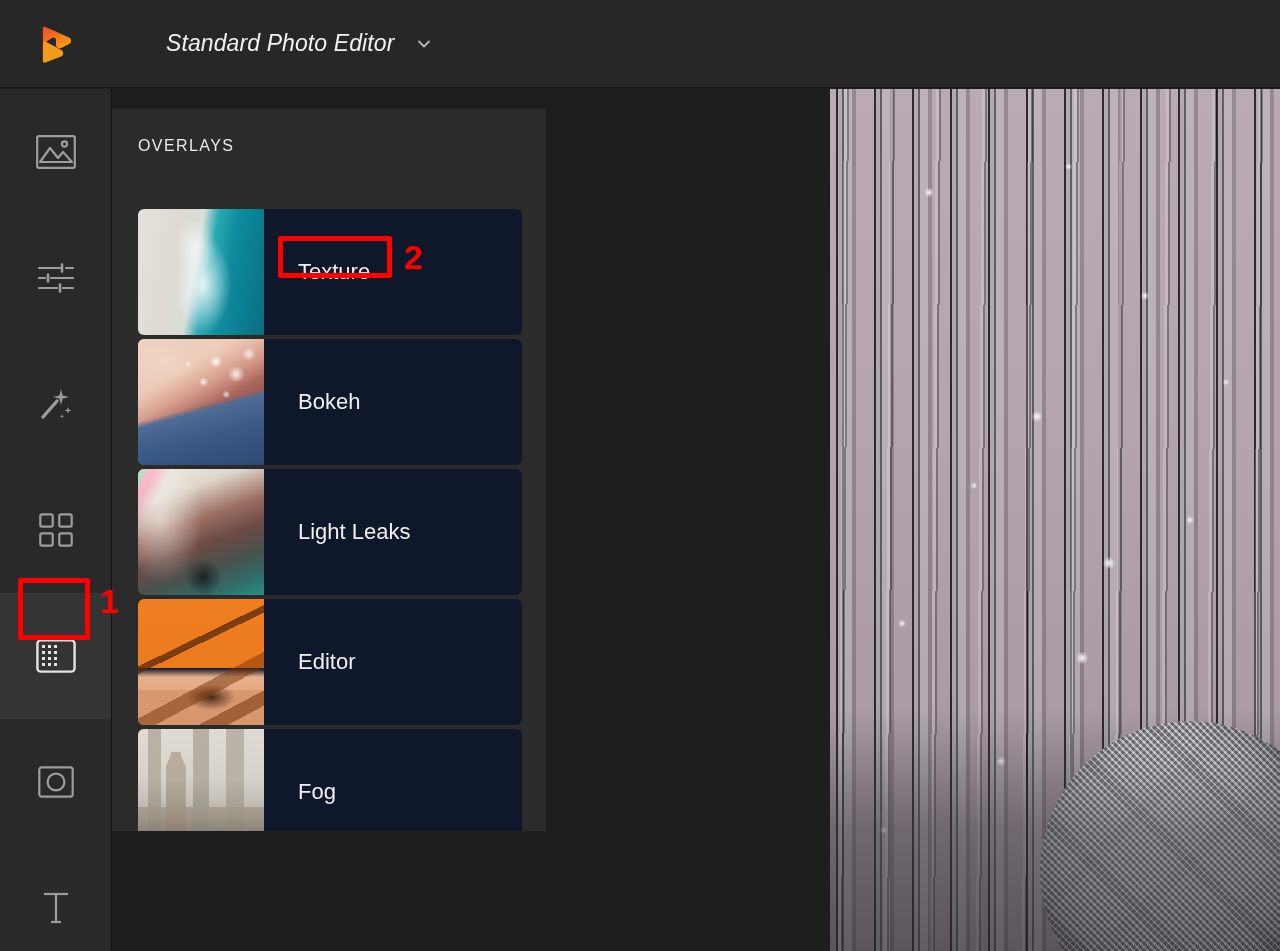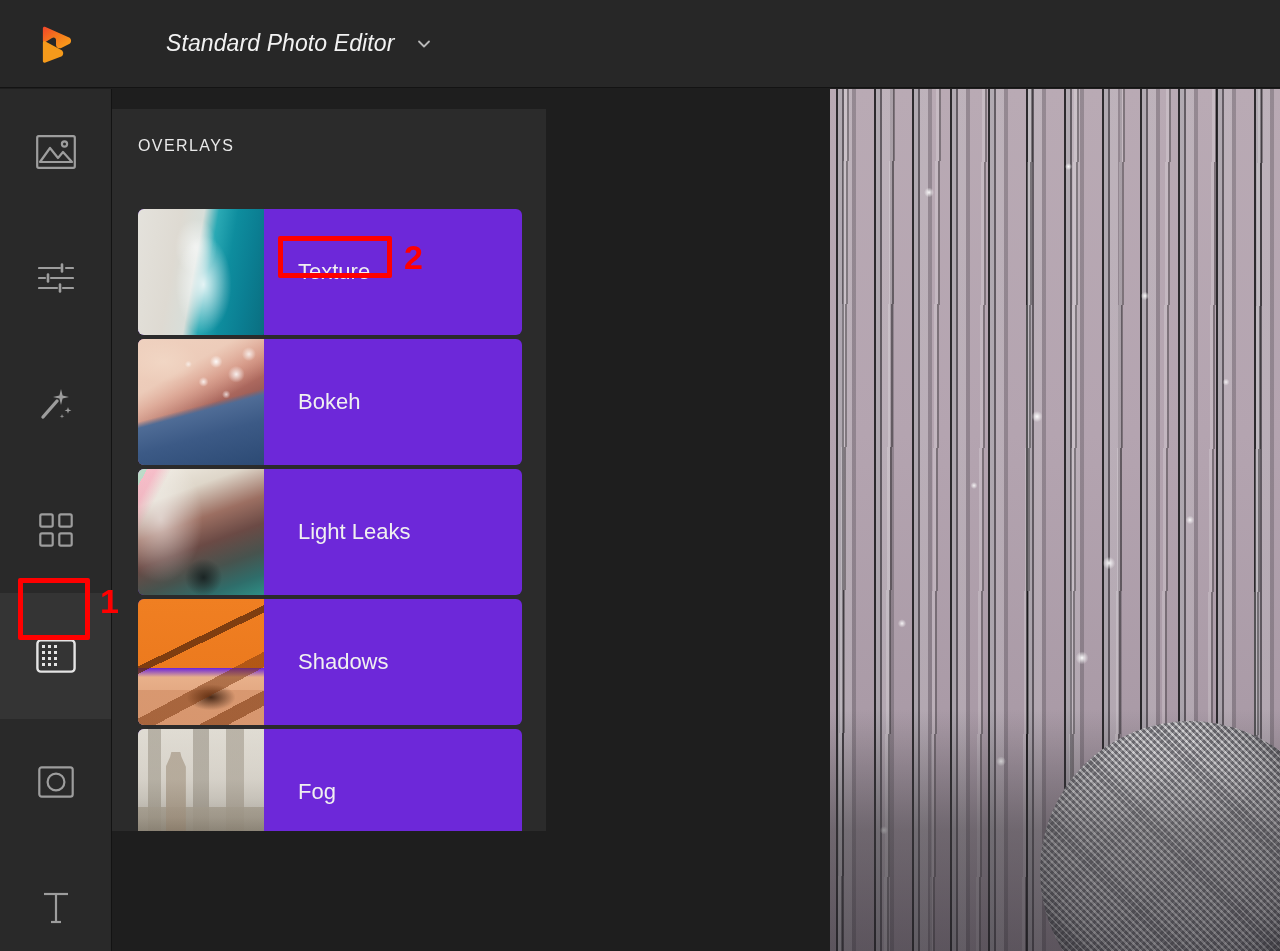--- a/index.html
+++ b/index.html
@@ -48,21 +48,21 @@
     position:absolute; left:112px; top:89px; width:434px; height:722px;
     background:#2b2b2b; overflow:hidden;margin-top:20px;
   }
   .panel-title {
     position:absolute; left:26px; top:28px;
     font-size:16px; letter-spacing:1.4px; color:#e9e9e9; font-weight:400;
   }
   .list { position:absolute; left:26px; top:100px; width:384px; }
   .ov-item {
     position:relative; width:384px; height:126px; margin-bottom:4px;
-    background:#6d28d9; border-radius:6px; overflow:hidden;
+    background:#0f172a; border-radius:6px; overflow:hidden;
     display:flex; align-items:center; cursor:pointer;
   }
   .thumb { width:126px; height:126px; flex:0 0 126px; position:relative; overflow:hidden; }
   .thumb .layer { position:absolute; inset:0; }
   .ov-label {
     font-size:22px; color:#f0f0f0; margin-left:34px; font-weight:400; white-space:nowrap;
   }
 
   
   
@@ -387,21 +387,21 @@
         <div class="ov-label">Light Leaks</div>
       </div>
 
       <div class="ov-item">
         <div class="thumb t-shadow">
           <div class="layer base"></div>
             <div class="layer furn"></div>
           <div class="layer bars"></div>
             <div class="layer rail2"></div>
         </div>
-        <div class="ov-label">Shadows</div>
+        <div class="ov-label">Editor</div>
       </div>
 
       <div class="ov-item">
         <div class="thumb t-fog">
           <div class="layer base"></div>
             <div class="layer blocks"></div>
           <div class="layer towers"></div>
             <div class="layer haze"></div>
         </div>
         <div class="ov-label">Fog</div>

